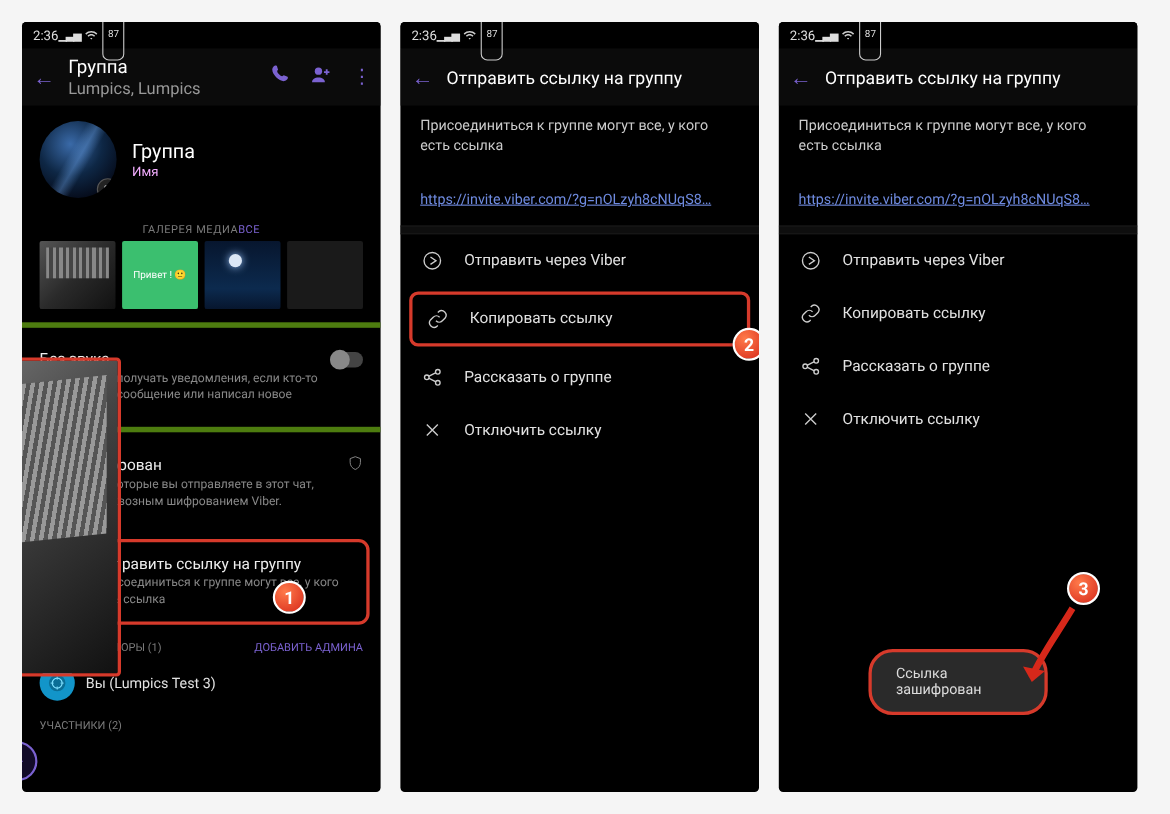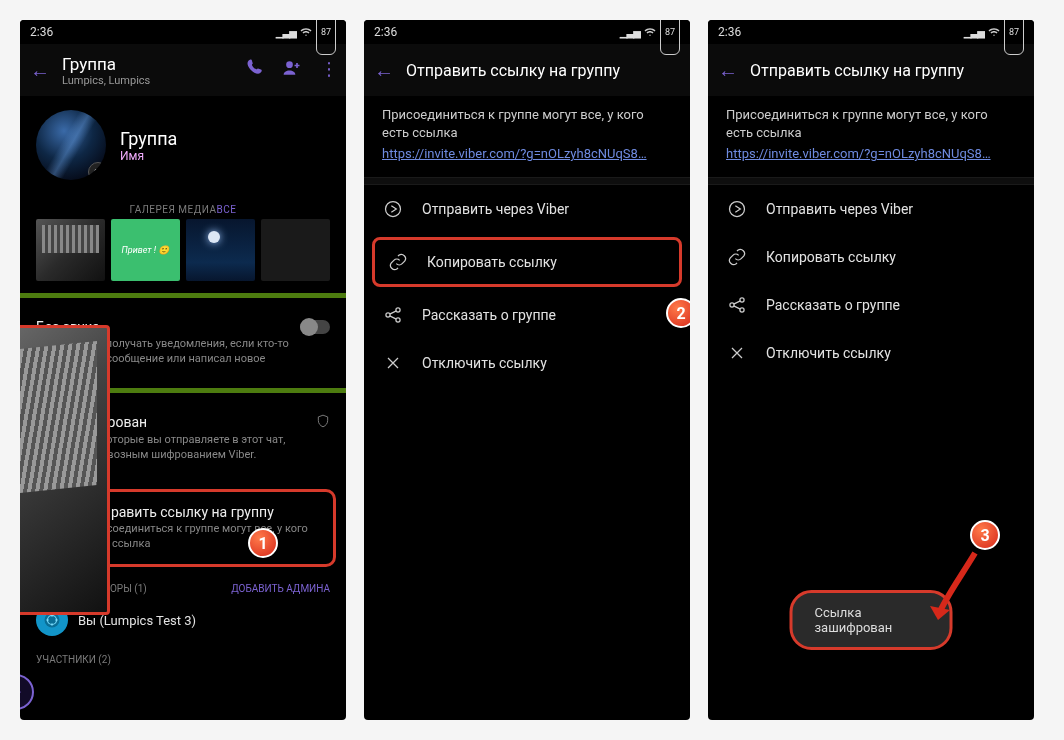--- a/index.html
+++ b/index.html
@@ -18,21 +18,20 @@
     border-radius: 4px;
     overflow: hidden;
     position: relative;
     color: #e2e2e2;
     font-size: 13px;
   }
   .statusbar {
     height: 24px;
     display: flex;
     align-items: center;
-    justify-content: space-between;
     padding: 0 10px;
     font-size: 12px;
     color: #ddd;
     background:#000;
   }
   .status-right { display:flex; align-items:center; gap:4px; }
   .battery {
     border:1px solid #ccc; border-radius:6px;
     font-size:9px; padding:16px 4px; line-height:12px;
   }
@@ -41,21 +40,21 @@
   .topbar {
     height: 52px;
     display:flex; align-items:center;
     padding:0 8px;
     gap:10px;
     background:#0b0b0b;
   }
   .back-arrow { color:#7b62d1; font-size:20px; width:24px; text-align:center;}
   .title-block { flex:1; }
   .title-main { font-size:17px; color:#fff; }
-  .title-sub { font-size:11px; color:#999; }
+  .title-sub { font-size:15px; color:#999; }
   .topicons { display:flex; gap:18px; color:#7b62d1; font-size:18px;}
   .group-head {
     display:flex; gap:14px; padding:14px 16px 18px;
     align-items:center;
   }
   .avatar {
     width:70px;height:70px;border-radius:50%;
     position:relative;
     background:
       radial-gradient(circle at 40% 30%, #3a6aa8 0%, #0e2745 45%, #050a18 80%);
@@ -75,21 +74,21 @@
   }
   .group-name { font-size:18px; color:#fff;}
   .group-sub { font-size:12px; color:#f0abfc;}
   .section-label{
     font-size:10px; color:#7a7a7a; padding:6px 16px 4px;
     display:flex; justify-content:center;
     letter-spacing:0.5px;
   }
   .section-label .all{ color:#7b62d1;}
   .gallery{ display:flex; gap:6px; padding:0 16px 12px;}
-  .thumb{ width:72px;height:62px; background:#222; border-radius:2px; position:relative; overflow:hidden;font-style:italic;}
+  .thumb{ width:72px;height:62px; background:#222; border-radius:2px; position:relative; overflow:hidden;}
   .thumb.kb{ background:linear-gradient(135deg,#555 0%,#2a2a2a 50%,#111 100%);}
   .thumb.kb::after{content:"";position:absolute;inset:10% 8% 45% 8%;background:repeating-linear-gradient(90deg,#888 0 3px,#444 3px 6px);}
   .thumb.green{ background:#3bbf6f; display:flex;align-items:center;justify-content:center;font-size:9px;color:#fff;}
   .thumb.night{ background:linear-gradient(#07162e 0%,#0c2a4e 70%,#07162e 100%); }
   .thumb.night::after{content:"";position:absolute;top:12px;left:22px;width:12px;height:12px;border-radius:50%;background:#dce7f5;box-shadow:0 0 8px #9fc8ff;}
   .thumb.dark{ background:#1a1a1a;}
   .row{
     padding:21px 16px; border-top:5px solid #4d7c0f;
   }
   .row-title{ font-size:14px; color:#eee; display:flex;align-items:center;justify-content:space-between;}
@@ -128,21 +127,21 @@
     position:absolute; left:-22px; bottom:10px;
     width:36px;height:36px;border-radius:50%;
     border:2px solid #7b62d1;
     display:flex;align-items:center;justify-content:center;
     background:#120b28;
   }
   .float-play::after{content:"";width:0;height:0;border-left:8px solid #7b62d1;border-top:5px solid transparent;border-bottom:5px solid transparent;margin-left:2px;}
 
   
   .info-text{ font-size:13px; color:#ccc; padding:10px 18px 4px; line-height:1.4;}
-  .invite-link{ color:#6f8be0; text-decoration:underline; font-size:13px; padding:0 18px 16px; display:block; word-break:break-all;}
+  .invite-link{ color:#6f8be0; text-decoration:underline; font-size:13px; padding:0 18px 16px; display:block; word-break:break-all;margin-top:28px;}
   .divider{ height:8px; background:#0e0e0e; border-top:1px solid #1a1a1a; border-bottom:1px solid #1a1a1a;}
   .option{
     display:flex; gap:18px; align-items:center;
     padding:14px 18px; font-size:14px; color:#e2e2e2;
   }
   .opt-icon{ width:22px; display:flex;align-items:center;justify-content:center; color:#ccc;}
   .opt-icon svg{width:20px;height:20px;stroke:#ccc;fill:none;stroke-width:1.5;}
   .option.boxed{
     border:3px solid #d63a2b; border-radius:8px;
     margin:4px 8px; padding:12px 12px;

